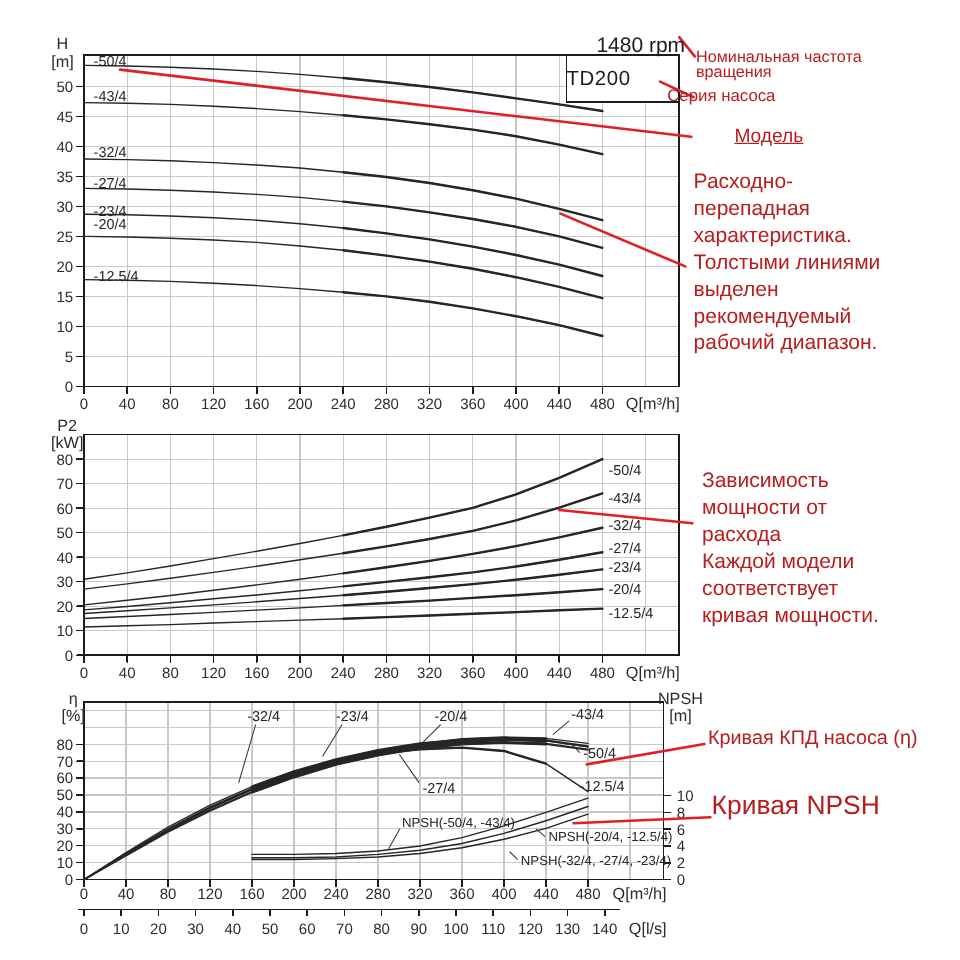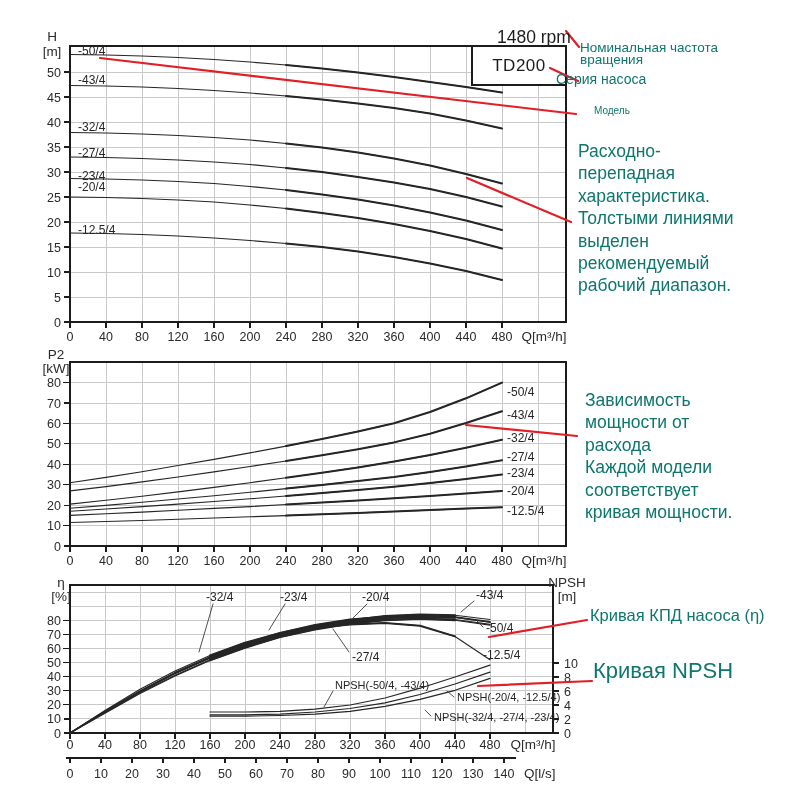--- a/index.html
+++ b/index.html
@@ -1,21 +1,21 @@
 <!DOCTYPE html>
 <html><head>
 <meta charset="utf-8">
 <style>
   html,body{margin:0;padding:0;background:#fff}
   .page{position:relative;width:800px;height:800px;background:#fff;overflow:hidden;
         font-family:"Liberation Sans",sans-serif}
   #charts{position:absolute;left:0;top:0}
   .hdr{position:absolute;color:#1d1d1d;font-size:17.5px;white-space:nowrap}
-  .boxlbl{text-align:center;font-size:17px;letter-spacing:.5px}
-  .note{position:absolute;color:#0f766e;white-space:pre-line}
+  .boxlbl{text-align:left;font-size:17px;letter-spacing:.5px}
+  .note{position:absolute;color:#b91c1c;white-space:pre-line}
   .note.big{font-size:17.5px;line-height:22.4px}
 </style>
 </head>
 <body>
 
 <div class="page">
   <svg id="charts" width="800" height="800">
       <g>
         <g>
           <line x1="106" y1="46" x2="106" y2="322" stroke="#c9c9c9" stroke-width="1" shape-rendering="crispEdges" stroke-linecap="round"></line>
@@ -378,21 +378,21 @@
         <line x1="478" y1="686" x2="592" y2="681" stroke="#e11f26" stroke-width="2.2" stroke-linecap="round"></line>
       </g>
     </svg>
 
   <div class="hdr" style="left:497px;top:27px;">1480 rpm</div>
   <div class="hdr boxlbl" style="left:472px;top:46px;width:94px;height:39px;line-height:39px;">TD200</div>
 
   <div class="note" style="left:580px;top:42px;font-size:13.5px;line-height:11.5px;">Номинальная частота
 вращения</div>
   <div class="note" style="left:556px;top:71px;font-size:14px;">Серия насоса</div>
-  <div class="note" style="left:594px;top:105px;font-size:10px;">Модель</div>
+  <div class="note" style="left:612px;top:105px;font-size:16px;text-decoration:underline;">Модель</div>
   <div class="note big" style="left:585px;top:389px;">Зависимость
 мощности от
 расхода
 Каждой модели
 соответствует
 кривая мощности.</div>
   <div class="note big" style="left:578px;top:140px;">Расходно-
 перепадная
 характеристика.
 Толстыми линиями

